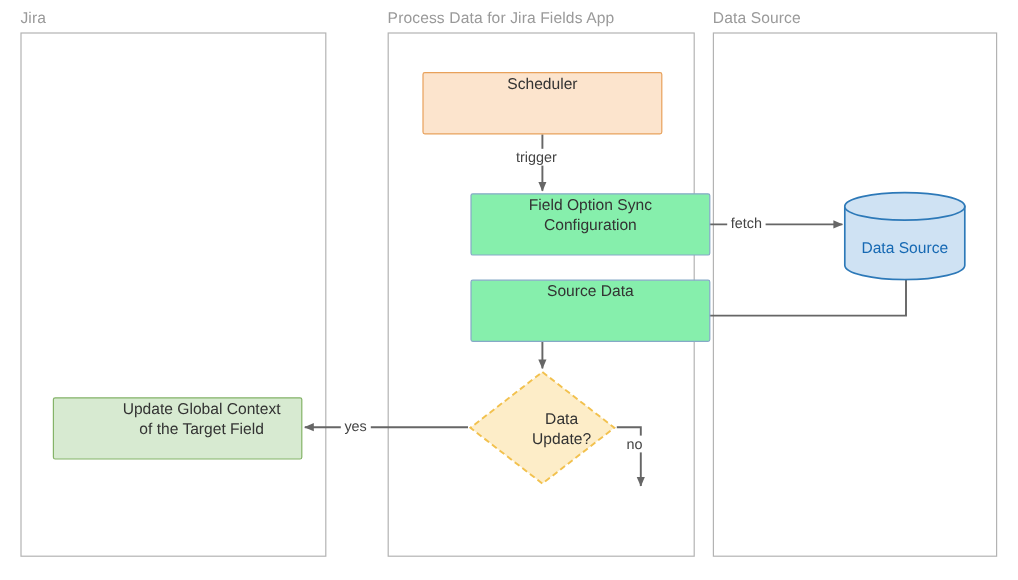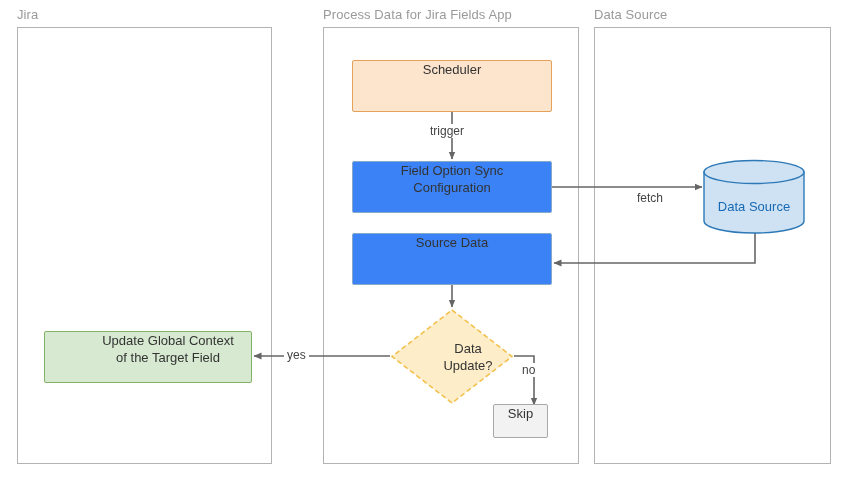--- a/index.html
+++ b/index.html
@@ -39,22 +39,23 @@
     font-size: 13px;
     line-height: 17px;
     color: #333333;
     border-radius: 2px;
   }
   .node-scheduler {
     background: #fce4cd;
     border: 1px solid #e8a15b;
   }
   .node-blue {
-    background: #3b82f6;
+    background: #86efac;
     border: 1px solid #86a9c7;
+    margin-left: 40px;
   }
   .node-green {
     background: #d7ead1;
     border: 1px solid #84b368;
   }
   .node-skip {
     background: #f2f2f2;
     border: 1px solid #a8a8a8;
   }
   .diamond-wrap {
@@ -135,21 +136,21 @@
     <polyline points="755,233 755,263 554,263" fill="none" stroke="#666666" stroke-width="1.6" marker-end="url(#arrow)"></polyline>
 
     <line x1="452" y1="285" x2="452" y2="307" stroke="#666666" stroke-width="1.6" marker-end="url(#arrow)"></line>
 
     <line x1="390" y1="356" x2="254" y2="356" stroke="#666666" stroke-width="1.6" marker-end="url(#arrow)"></line>
 
     <polyline points="514,356 534,356 534,405" fill="none" stroke="#666666" stroke-width="1.6" marker-end="url(#arrow)"></polyline>
   </svg>
 
   <div class="edge-label" style="left:427px; top:124px;">trigger</div>
-  <div class="edge-label" style="left:606px; top:191px;margin-left:28px;">fetch</div>
+  <div class="edge-label" style="left:606px; top:179px;">fetch</div>
   <div class="edge-label" style="left:284px; top:348px;">yes</div>
   <div class="edge-label" style="left:519px; top:363px;">no</div>
 
   <div class="node node-scheduler" style="left:352px; top:60px; width:200px; height:52px;">
     <span>Scheduler</span>
   </div>
 
   <div class="node node-blue" style="left:352px; top:161px; width:200px; height:52px;">
     <span>
       <span>Field Option Sync</span><br>
@@ -173,23 +174,20 @@
     </div>
   </div>
 
   <div class="node node-green" style="left:44px; top:331px; width:208px; height:52px;padding-left:40px;">
     <span>
       <span>Update Global Context</span><br>
       <span>of the Target Field</span>
     </span>
   </div>
 
-  <div class="node node-skip" style="left:493px; top:404px; width:55px; height:34px;">
-    <span>Skip</span>
-  </div>
 
   <div class="cyl-wrap" style="left:702px; top:159px; width:104px; height:75px;">
     <svg width="104" height="75" viewBox="0 0 104 75">
       <path d="M2,13 L2,62 A50,12 0 0 0 102,62 L102,13 Z" fill="#cfe2f3" stroke="#2d79b8" stroke-width="1.4"></path>
       <ellipse cx="52" cy="13" rx="50" ry="11.5" fill="#cfe2f3" stroke="#2d79b8" stroke-width="1.4"></ellipse>
     </svg>
     <div class="cyl-label" style="padding-top:10px;">Data Source</div>
   </div>
 
 </div>

